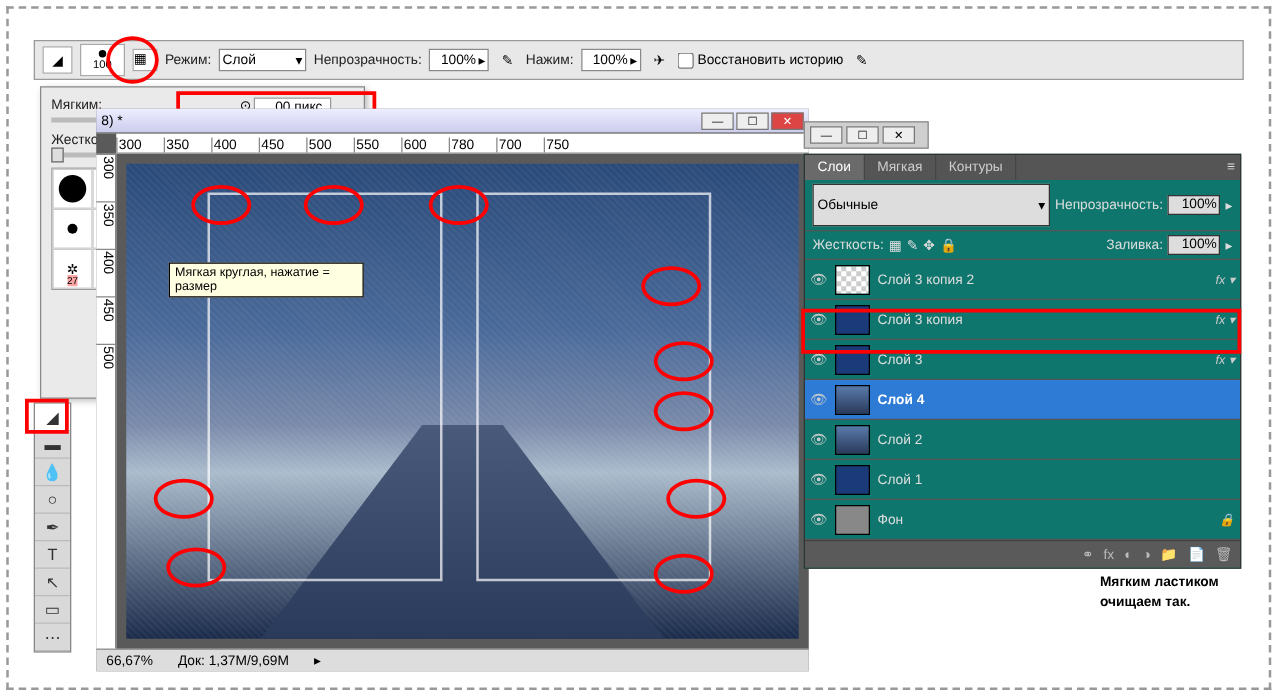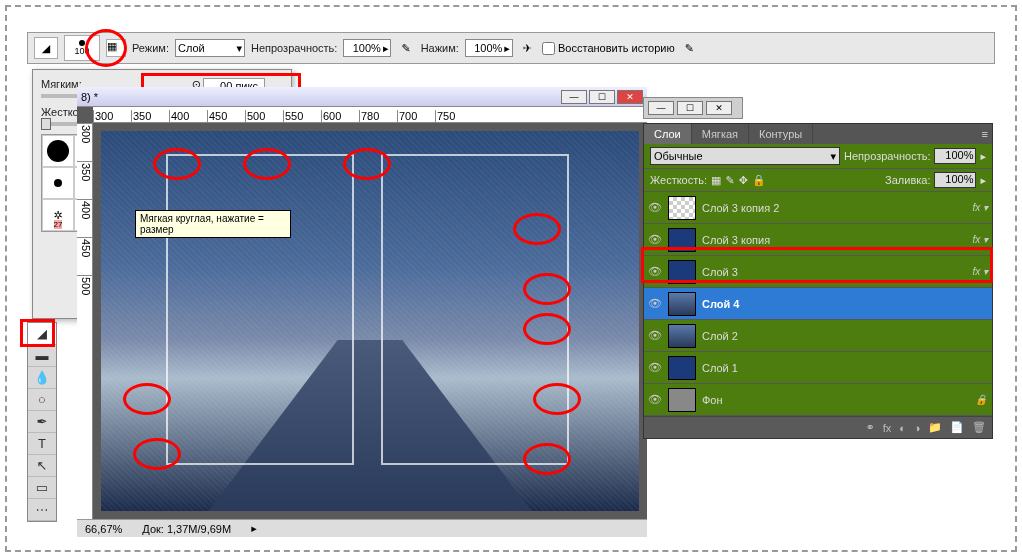--- a/index.html
+++ b/index.html
@@ -42,26 +42,26 @@
 .ruler-v{position:absolute;left:0;top:36px;width:16px;bottom:18px;background:#fff;border-right:1px solid #888;display:flex;flex-direction:column;font-size:8px;}
 .ruler-v span{height:38px;border-top:1px solid #888;writing-mode:vertical-rl;padding-top:1px;}
 .canvas{position:absolute;left:16px;top:36px;right:0;bottom:18px;overflow:hidden;}
 .img{position:absolute;inset:8px;background:linear-gradient(to bottom,#2a4a7a 0%,#4a6a9a 35%,#7a8aaa 55%,#aabbcc 65%,#1a2a4a 100%);}
 .img::before{content:"";position:absolute;inset:0;background:repeating-linear-gradient(45deg,rgba(255,255,255,0.04) 0 2px,transparent 2px 4px);} 
 .pier{position:absolute;bottom:0;left:20%;right:20%;height:45%;background:linear-gradient(to top,#2a3a5a,#4a5a7a);clip-path:polygon(0 100%,100% 100%,60% 0,40% 0);}
 .frame-line{position:absolute;border:2px solid rgba(255,255,255,0.7);}
 .statusbar{position:absolute;bottom:0;left:0;right:0;height:18px;background:#ddd;border-top:1px solid #999;display:flex;align-items:center;gap:20px;padding:0 8px;}
 .panels{position:absolute;right:22px;top:90px;width:350px;}
 .panel-win-btns{height:22px;background:#cfcfcf;border:1px solid #888;display:flex;align-items:center;gap:3px;padding:0 4px;margin-bottom:4px;width:100px;}
-.layers-panel{background:#4d7c0f;color:#ddd;border:1px solid #333;}
+.layers-panel{background:#0f766e;color:#ddd;border:1px solid #333;}
 .tabs{display:flex;background:#555;}
 .tab{padding:4px 10px;border-right:1px solid #444;color:#ccc;}
 .tab.active{background:#6a6a6a;color:#fff;}
 .panel-row{display:flex;align-items:center;padding:3px 6px;gap:4px;border-bottom:1px solid #555;}
-.blend-sel{flex:1;height:18px;background:#ddd;color:#000;border:1px solid #333;padding:1px 3px;display:flex;justify-content:space-between;align-items:center;}
+.blend-sel{flex:1;height:34px;background:#ddd;color:#000;border:1px solid #333;padding:1px 3px;display:flex;justify-content:space-between;align-items:center;}
 .opac-in{width:42px;height:16px;background:#ddd;color:#000;border:1px solid #333;text-align:right;padding:0 2px;}
 .layers-list{max-height:230px;}
 .layer{display:flex;align-items:center;height:32px;border-bottom:1px solid #555;padding:0 4px;gap:6px;}
 .layer.sel{background:#2e7bd6;color:#fff;}
 .eye{width:14px;height:14px;color:#ccc;}
 .thumb-l{width:28px;height:24px;background:#fff;border:1px solid #000;}
 .checker{background:repeating-conic-gradient(#ccc 0 25%,#fff 0 50%) 0 0/8px 8px;}
 .fx{margin-left:auto;font-style:italic;font-size:10px;color:#ccc;}
 .ital{}
 .panel-foot{height:22px;background:#5a5a5a;border-top:1px solid #444;display:flex;align-items:center;justify-content:flex-end;gap:8px;padding:0 6px;color:#bbb;}
@@ -320,14 +320,18 @@
       <span>◐</span>
       <span>◑</span>
       <span>📁</span>
       <span>📄</span>
       <span>🗑</span>
     </div>
   </div>
   <div class="red-box" style="left:-2px;top:150px;width:352px;height:36px;"></div>
 </div>
 
+<div class="annot">
+  <div>Мягким ластиком</div>
+  <div>очищаем так.</div>
+</div>
 
 </div>
 
 </body></html>

